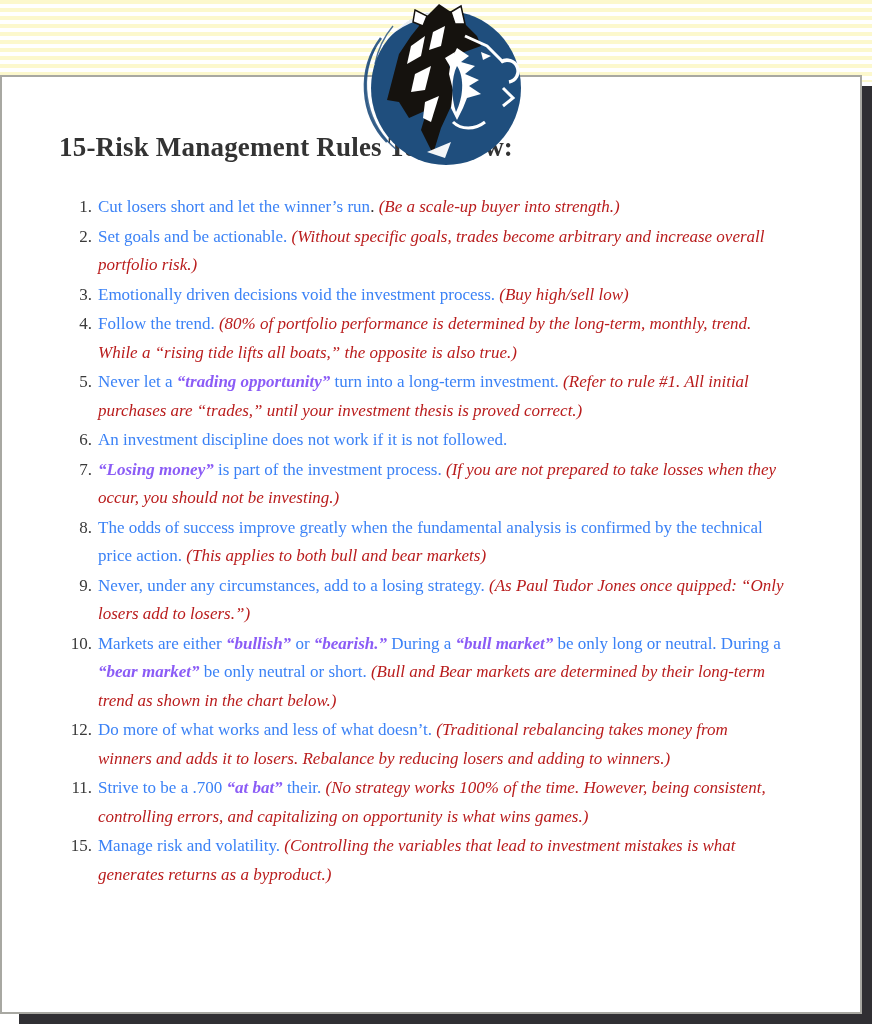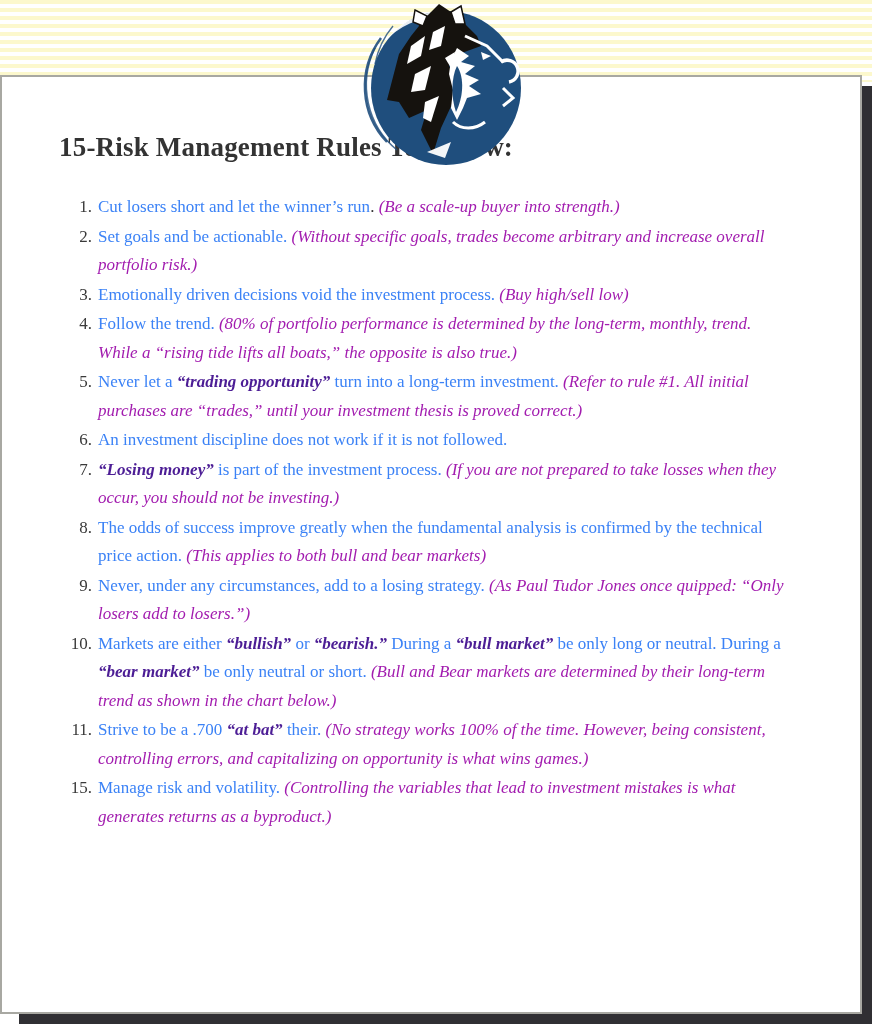--- a/index.html
+++ b/index.html
@@ -32,22 +32,22 @@
     font-size:17px;line-height:28.5px;color:#333333;
   }
   ol.rules li{
     position:relative;padding-left:39px;margin:0 0 1px 0;
   }
   ol.rules .num{
     position:absolute;left:0;top:0;width:33px;text-align:right;
     font-weight:normal;color:#3a3a3a;
   }
   .seg-b{font-weight:normal;color:#3b82f6;}
-  .seg-bi{font-weight:bold;font-style:italic;color:#4c1d95;}
-  .seg-i{font-style:italic;color:#a21caf;text-align:center;}
+  .seg-bi{font-weight:bold;font-style:italic;color:#8b5cf6;}
+  .seg-i{font-style:italic;color:#b91c1c;text-align:center;}
   .seg-n{color:#333333;}
   .logo{
     position:absolute;left:353px;top:2px;width:176px;height:166px;
   }
 </style>
 </head>
 <body>
 
 <div>
 
@@ -61,20 +61,21 @@
         <li><span class="num">1.</span><span class="seg-b">Cut losers short and let the winner’s run</span><span class="seg-n">. </span><span class="seg-i">(Be a scale-up buyer into strength.)</span></li>
         <li><span class="num">2.</span><span class="seg-b">Set goals and be actionable. </span><span class="seg-i">(Without specific goals, trades become arbitrary and increase overall portfolio risk.)</span></li>
         <li><span class="num">3.</span><span class="seg-b">Emotionally driven decisions void the investment process. </span><span class="seg-i"> (Buy high/sell low)</span></li>
         <li><span class="num">4.</span><span class="seg-b">Follow the trend. </span><span class="seg-i">(80% of portfolio performance is determined by the long-term, monthly, trend. While a “rising tide lifts all boats,” the opposite is also true.)</span></li>
         <li><span class="num">5.</span><span class="seg-b">Never let a </span><span class="seg-bi">“trading opportunity”</span><span class="seg-b"> turn into a long-term investment. </span><span class="seg-i">(Refer to rule #1. All initial purchases are “trades,” until your investment thesis is proved correct.)</span></li>
         <li><span class="num">6.</span><span class="seg-b">An investment discipline does not work if it is not followed.</span></li>
         <li><span class="num">7.</span><span class="seg-bi">“Losing money”</span><span class="seg-b"> is part of the investment process. </span><span class="seg-i">(If you are not prepared to take losses when they occur, you should not be investing.)</span></li>
         <li><span class="num">8.</span><span class="seg-b">The odds of success improve greatly when the fundamental analysis is confirmed by the technical price action. </span><span class="seg-i">(This applies to both bull and bear markets)</span></li>
         <li><span class="num">9.</span><span class="seg-b">Never, under any circumstances, add to a losing strategy. </span><span class="seg-i">(As Paul Tudor Jones once quipped: “Only losers add to losers.”)</span></li>
         <li><span class="num">10.</span><span class="seg-b">Markets are either </span><span class="seg-bi">“bullish”</span><span class="seg-b"> or </span><span class="seg-bi">“bearish.”</span><span class="seg-b"> During a </span><span class="seg-bi">“bull market”</span><span class="seg-b"> be only long or neutral. During a </span><span class="seg-bi">“bear market”</span><span class="seg-b"> be only neutral or short. </span><span class="seg-i">(Bull and Bear markets are determined by their long-term trend as shown in the chart below.)</span></li>
+        <li><span class="num">12.</span><span class="seg-b">Do more of what works and less of what doesn’t. </span><span class="seg-i">(Traditional rebalancing takes money from winners and adds it to losers. Rebalance by reducing losers and adding to winners.)</span></li>
         <li><span class="num">11.</span><span class="seg-b">Strive to be a .700 </span><span class="seg-bi">“at bat”</span><span class="seg-b"> their. </span><span class="seg-i">(No strategy works 100% of the time. However, being consistent, controlling errors, and capitalizing on opportunity is what wins games.)</span></li>
         <li><span class="num">15.</span><span class="seg-b">Manage risk and volatility. </span><span class="seg-i">(Controlling the variables that lead to investment mistakes is what generates returns as a byproduct.)</span></li>
       </ol>
   </div>
 
   <div class="logo">
     <svg width="176" height="166" viewBox="0 0 176 166" xmlns="http://www.w3.org/2000/svg">
 
       <path d="M28 36 A81 81 0 0 0 34 140" fill="none" stroke="#1f4e7d" stroke-width="2.5" opacity="0.9"></path>
       <path d="M22 46 A84 84 0 0 0 44 148" fill="none" stroke="#1f4e7d" stroke-width="1.6" opacity="0.8"></path>

